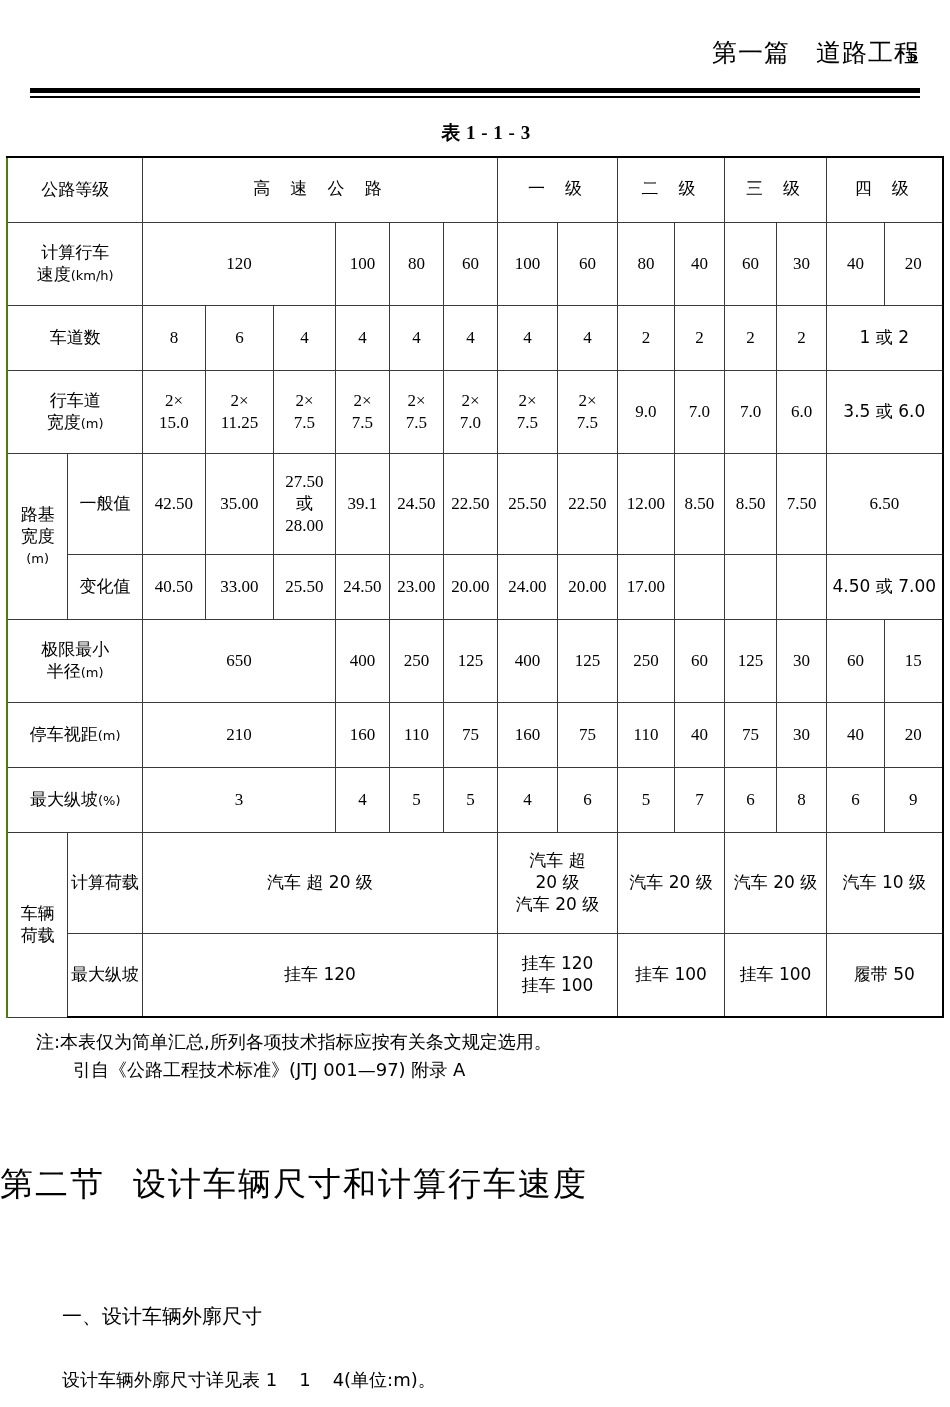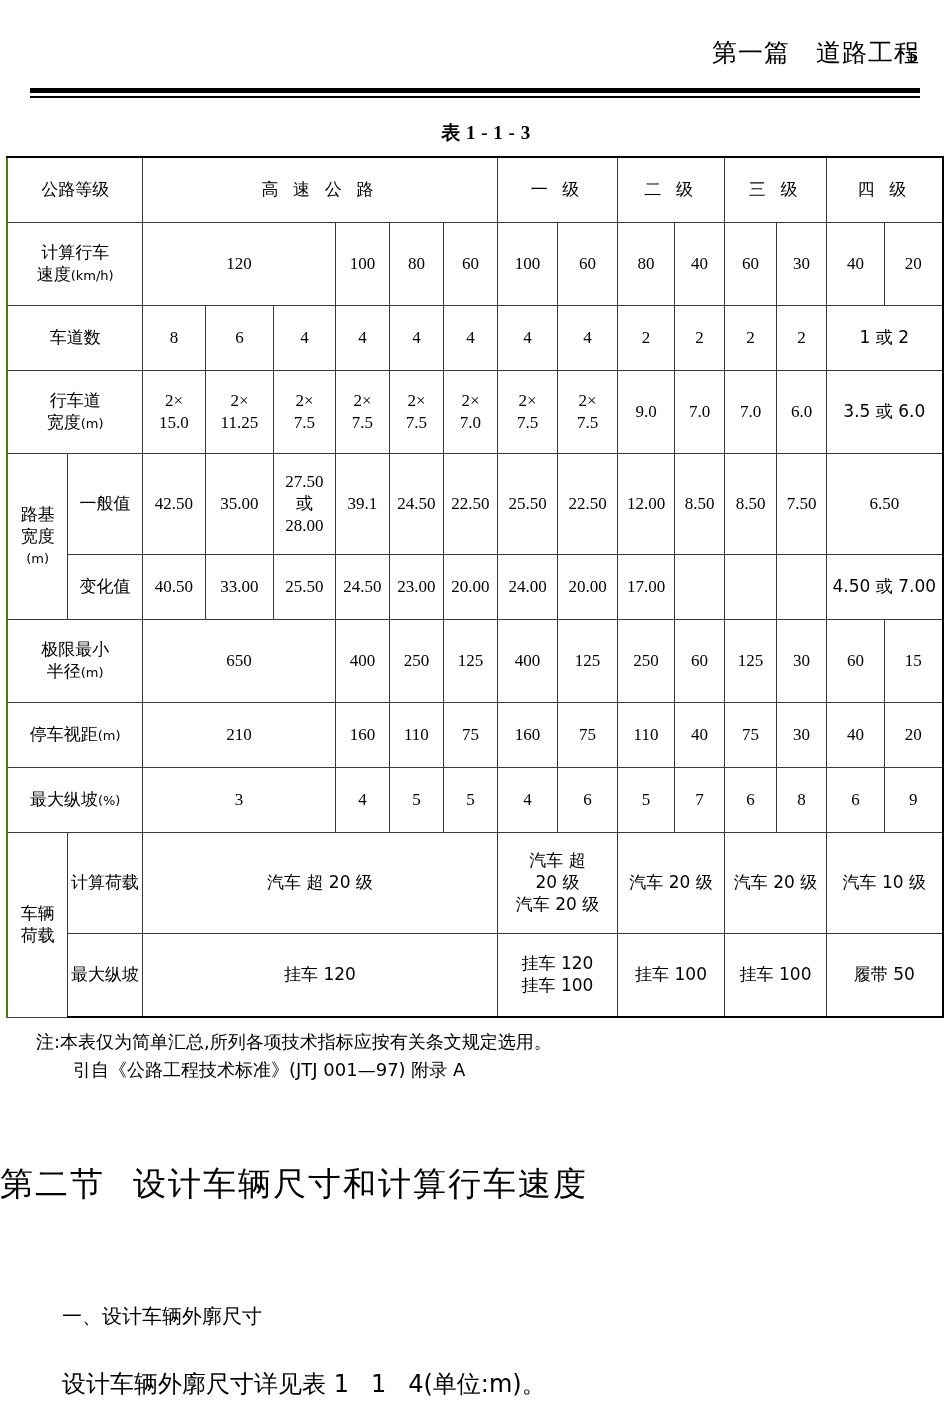--- a/index.html
+++ b/index.html
@@ -83,21 +83,21 @@
   .spec-table .outer-top td { border-top: 2px solid #000; }
   .spec-table tr.last-row td { border-bottom: 2px solid #000; }
   .spec-table td.edge-l { border-left: 2px solid #4d7c0f; text-align: center; }
   .spec-table td.edge-r { border-right: 2px solid #000; }
 
   .rowhead {
     font-family: "DejaVu Sans", "Liberation Sans", sans-serif;
     font-size: 17px;
   }
   .colhead {
-    font-family: Liberation Sans, sans-serif;
+    font-family: Liberation Mono, monospace;
     font-size: 19px;
     letter-spacing: 5px;
     padding-left: 5px;
   }
   .unit { font-size: 13px; }
   .cjk { font-family: "DejaVu Sans", "Liberation Sans", sans-serif; }
   .tall { height: 56px; }
   .vtall { height: 74px; }
   .xtall { height: 92px; }
 
@@ -119,21 +119,21 @@
   }
   .section-heading .gap { display: inline-block; width: 28px; }
 
   .subsection {
     margin: 96px 0 0 62px;
     font-size: 20px;
     font-family: "DejaVu Sans", "Liberation Sans", sans-serif;
   }
   .body-para {
     margin: 38px 0 0 62px;
-    font-size: 24px;
+    font-size: 18px;
     font-family: "DejaVu Sans", "Liberation Sans", sans-serif;
   }
   .body-para .wgap { display: inline-block; width: 22px; }
 </style>
 </head>
 <body>
 
 <div class="page-header">
   <div class="header-title">第一篇　道路工程</div>
   <div class="header-pageno">5</div>

